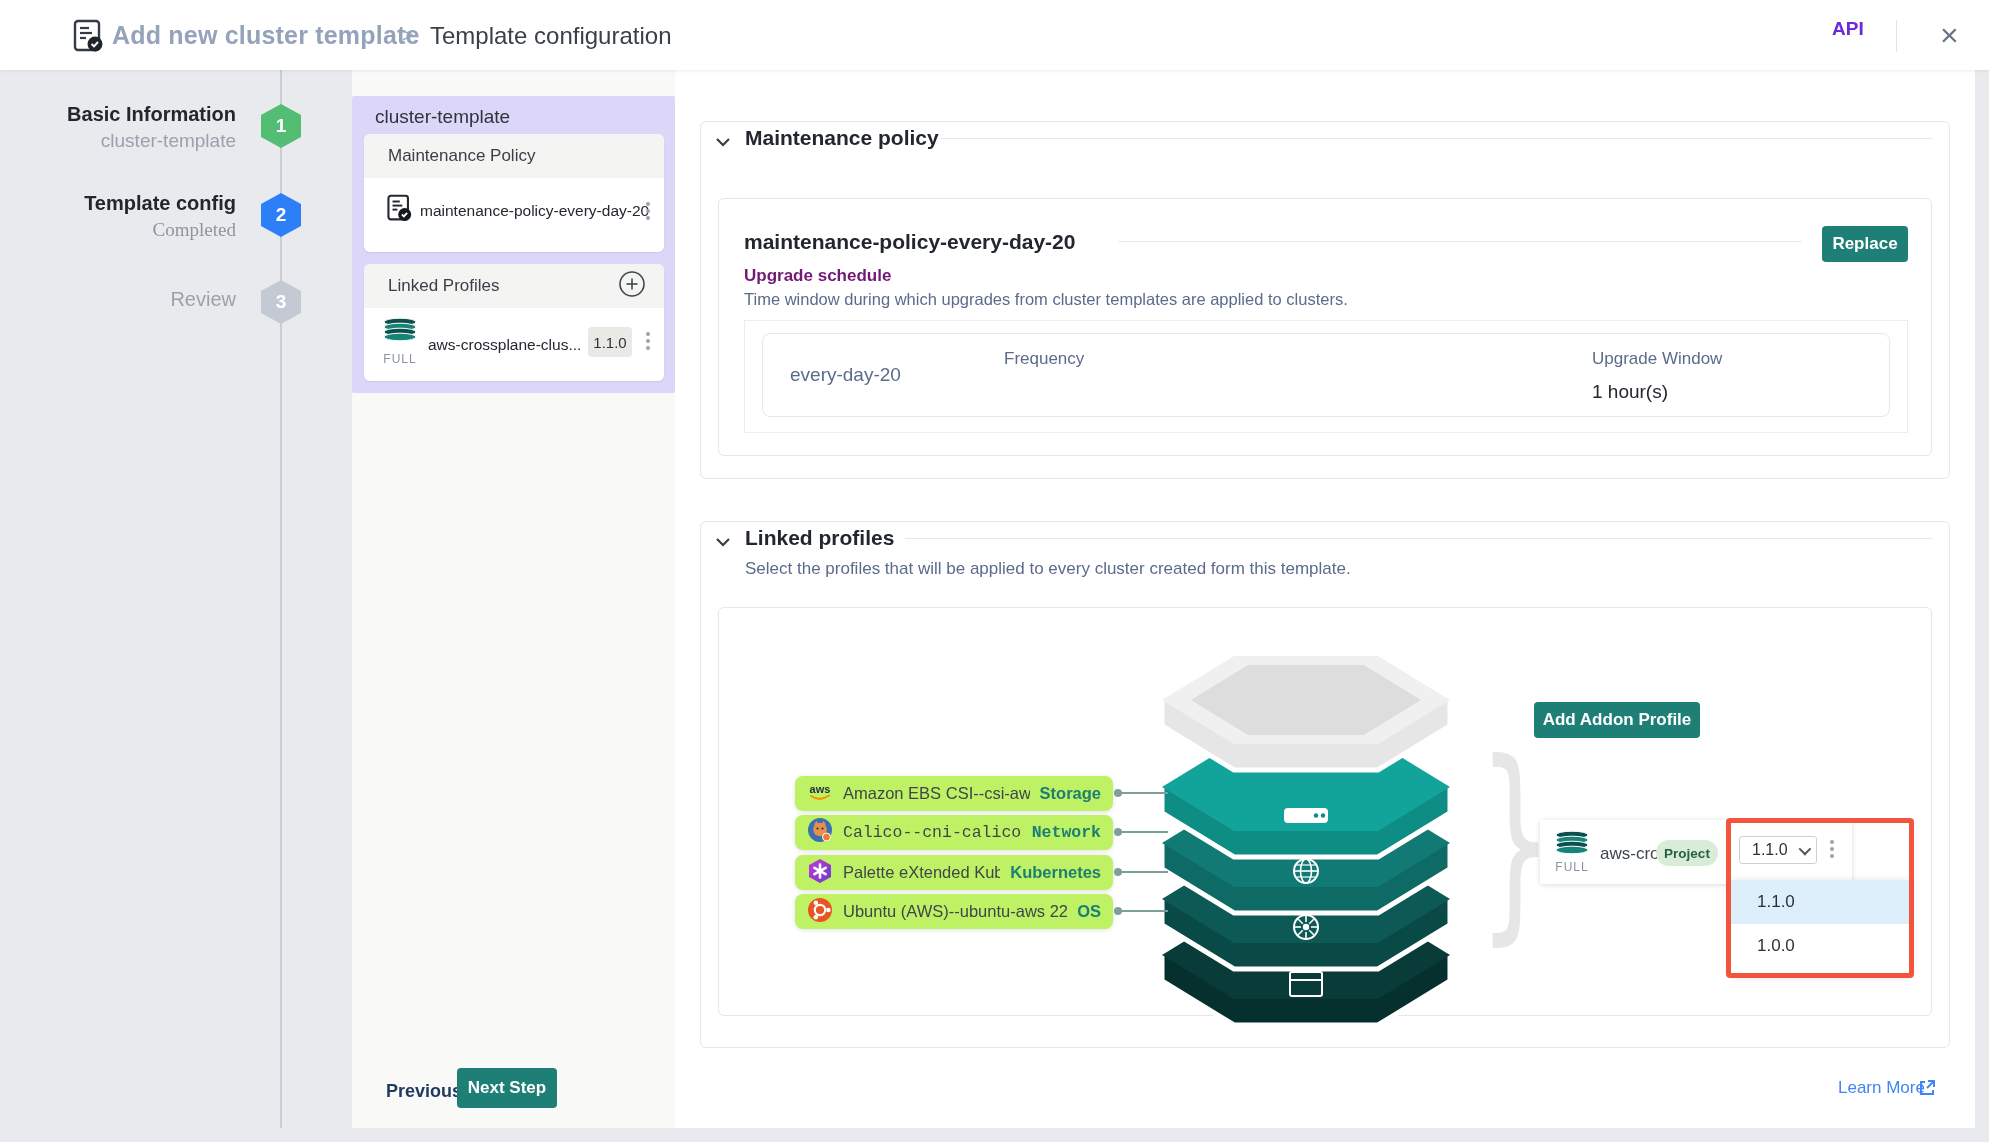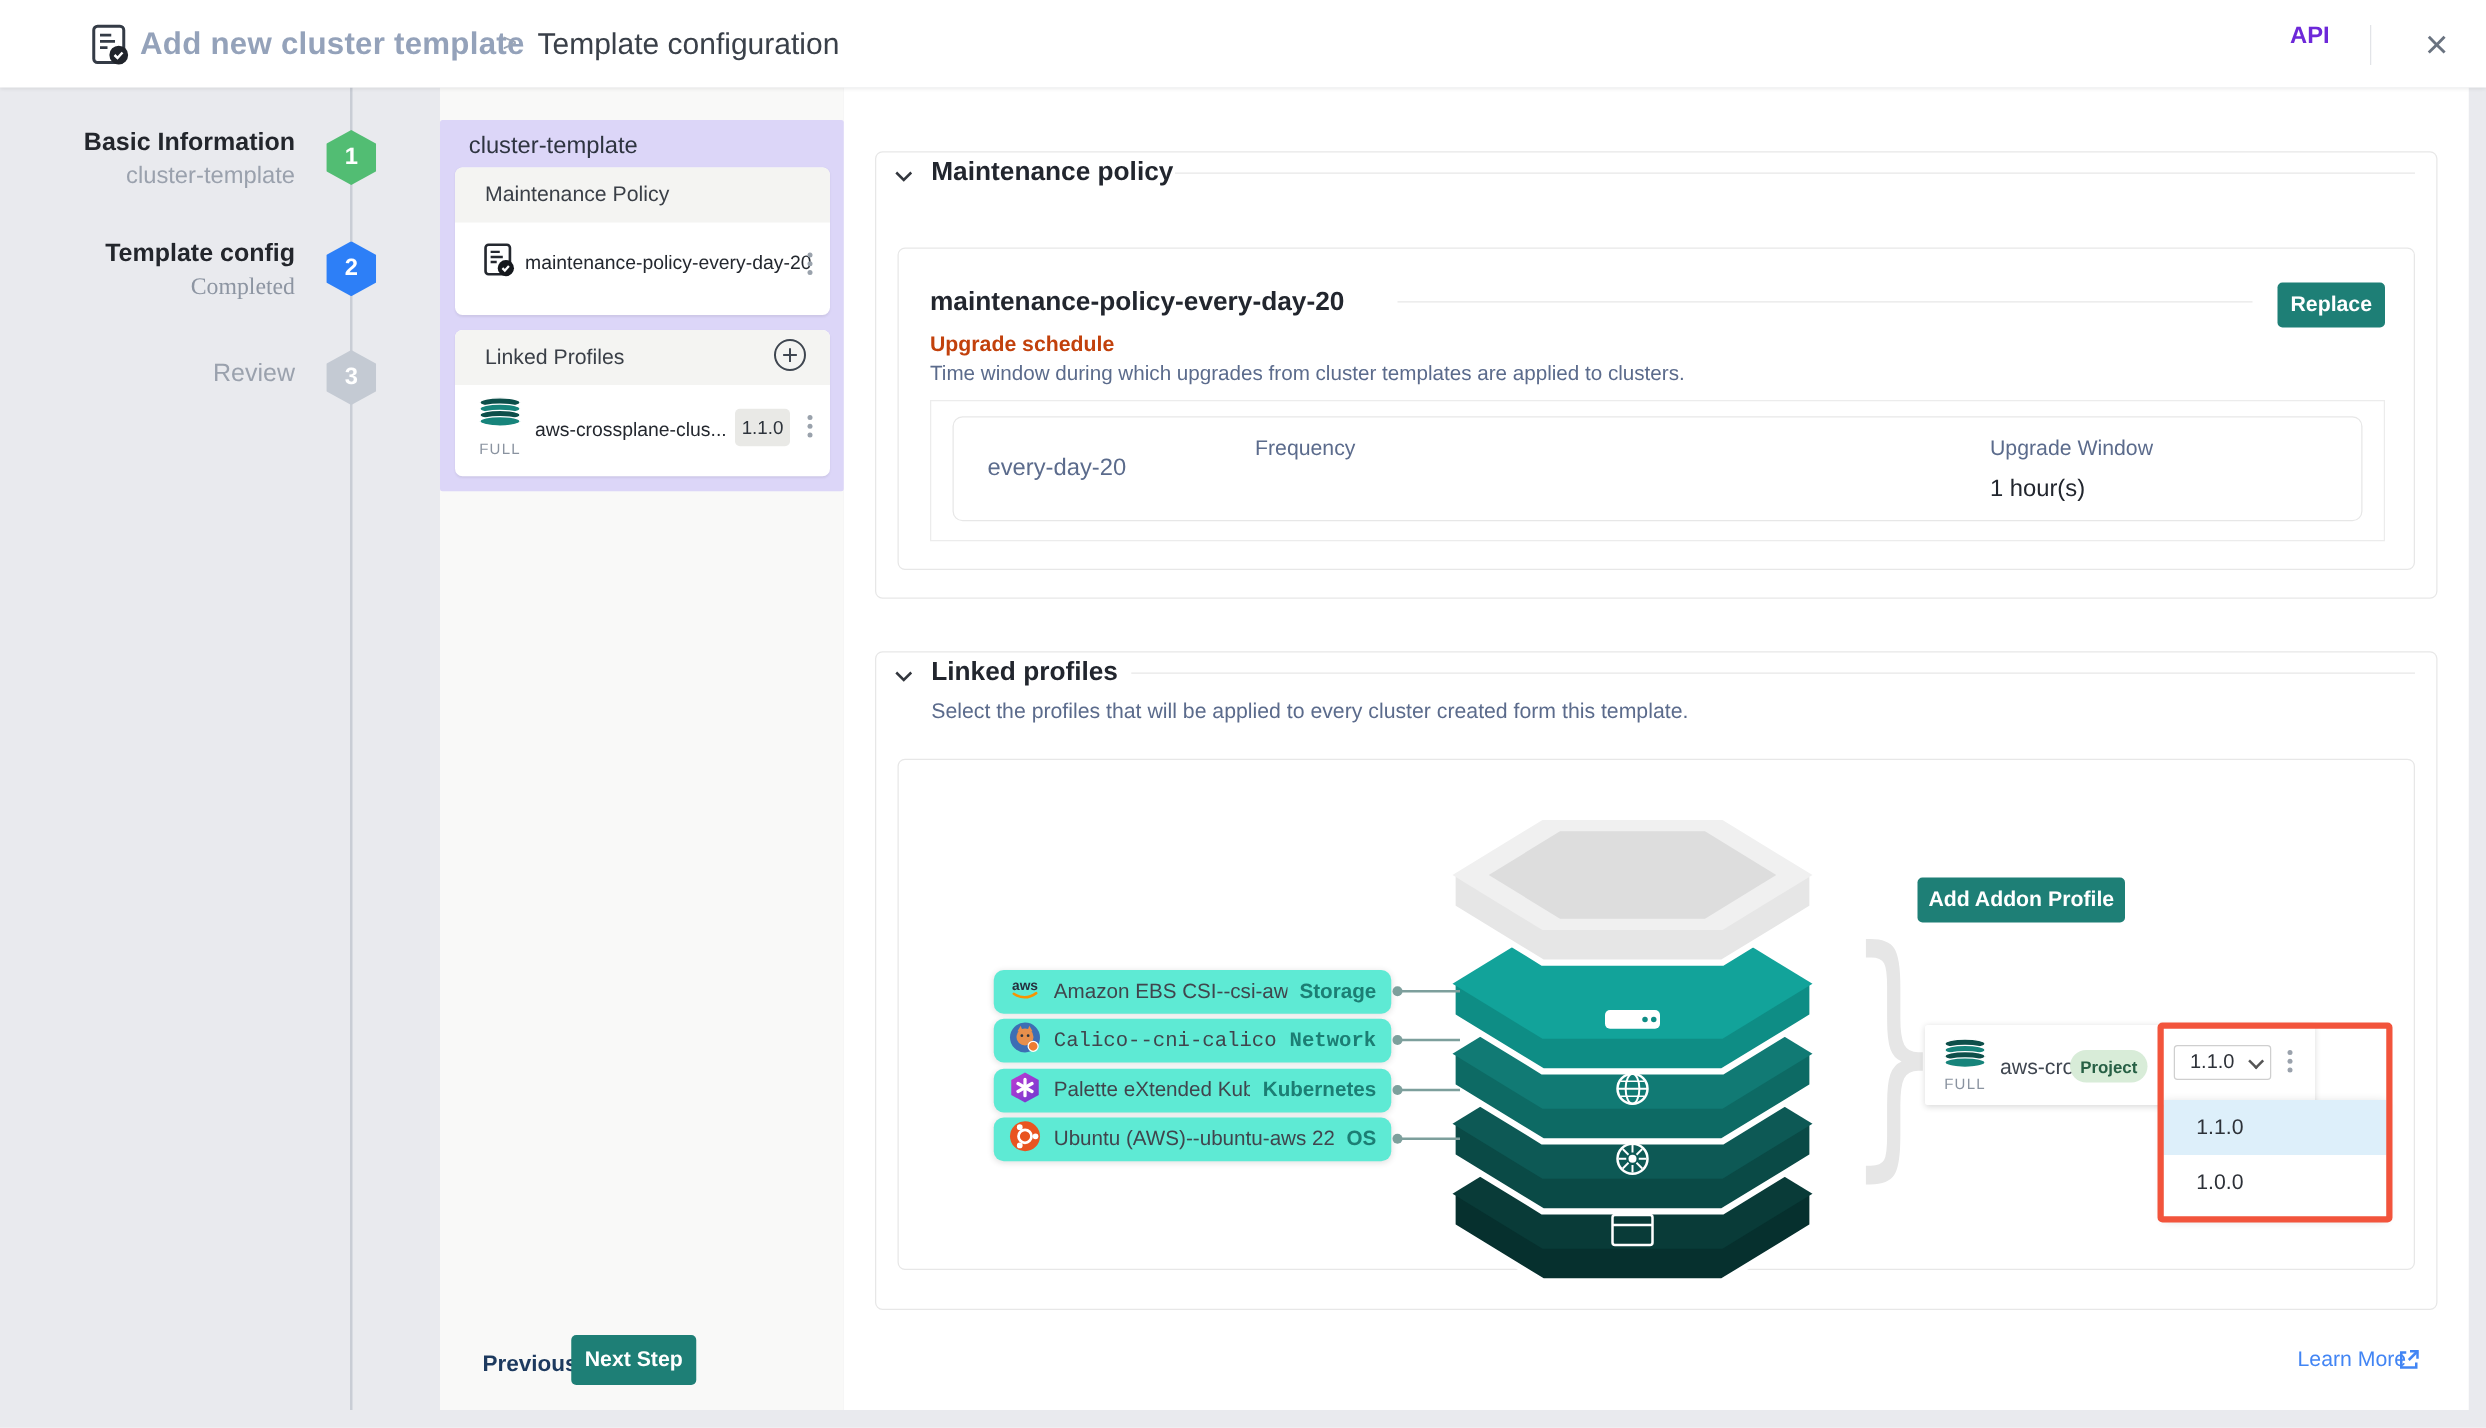--- a/index.html
+++ b/index.html
@@ -45,21 +45,21 @@
   .sec-sub { position:absolute; font-size:17px; color:#5b6b8c; }
   .sec-divider { position:absolute; height:1px; background:#e8e8e8; }
   .chev { position:absolute; width:14px; height:10px; }
   .teal-btn { position:absolute; background:#1e7f76; color:#fff; border:none; border-radius:4px; font-family:"Liberation Sans",sans-serif;
               font-weight:700; display:flex; align-items:center; justify-content:center; cursor:pointer; }
   .card { position:absolute; background:#fff; border:1px solid #e7e7e7; border-radius:6px; }
   .lbl-muted { position:absolute; font-size:17px; color:#5b6b8c; }
   .val-dark { position:absolute; font-size:19px; color:#22262e; }
 
   
-  .pill { position:absolute; left:795px; width:318px; height:35px; background:#5eead4; border-radius:8px;
+  .pill { position:absolute; left:795px; width:318px; height:35px; background:#bef264; border-radius:8px;
           box-shadow:0 1px 5px rgba(0,0,0,.12); display:flex; align-items:center; padding:0 12px; gap:10px; }
   .pill-label { flex:1; font-size:16.5px; color:#40454d; white-space:nowrap; overflow:hidden; }
   .pill-tag { font-size:16.5px; font-weight:700; color:#1c7e74; }
   .conn { position:absolute; height:2px; background:#7d9f9c; }
   .conn::before { content:''; position:absolute; left:-4px; top:-3px; width:8px; height:8px; border-radius:50%; background:#7d9f9c; }
 
   
   .profile-card { position:absolute; left:1540px; top:820px; width:312px; height:64px; background:#fff;
                   box-shadow:0 1px 5px rgba(0,0,0,.15); border-radius:2px; }
   .scope-pill { position:absolute; background:#d8ecd8; color:#276045; font-size:13.5px; font-weight:700;
@@ -177,21 +177,21 @@
         <polyline points="1,2 7,8 13,2" fill="none" stroke="#33373e" stroke-width="2"></polyline>
       </svg>
   </span>
   <div class="sec-title" style="left:745px; top:126px;">Maintenance policy</div>
   <div class="sec-divider" style="left:940px; top:138px; width:992px;"></div>
 
   <div class="card" style="left:718px; top:198px; width:1214px; height:258px;"></div>
   <div class="abs" style="left:744px; top:230px; font-size:21px; font-weight:700; color:#22262e;">maintenance-policy-every-day-20</div>
   <div class="sec-divider" style="left:1118px; top:241px; width:684px;"></div>
   <button class="teal-btn" style="left:1822px; top:226px; width:86px; height:36px; font-size:17px;">Replace</button>
-  <div class="abs" style="left:744px; top:266px; font-size:17px; font-weight:700; color:#c2410c;">Upgrade schedule</div>
+  <div class="abs" style="left:744px; top:266px; font-size:17px; font-weight:700; color:#701a75;">Upgrade schedule</div>
   <div class="sec-sub" style="left:744px; top:290px; font-size:16.5px;">Time window during which upgrades from cluster templates are applied to clusters.</div>
 
   <div class="abs" style="left:744px; top:320px; width:1164px; height:113px; border:1px solid #ececec;"></div>
   <div class="card" style="left:762px; top:333px; width:1128px; height:84px; border-radius:8px;"></div>
   <div class="abs" style="left:790px; top:364px; font-size:19px; color:#5b6b8c;">every-day-20</div>
   <div class="lbl-muted" style="left:1004px; top:349px;">Frequency</div>
   <div class="lbl-muted" style="left:1592px; top:349px;">Upgrade Window</div>
   <div class="val-dark" style="left:1592px; top:381px;">1 hour(s)</div>
 
   <div class="section" style="top:521px; height:527px;"></div>

